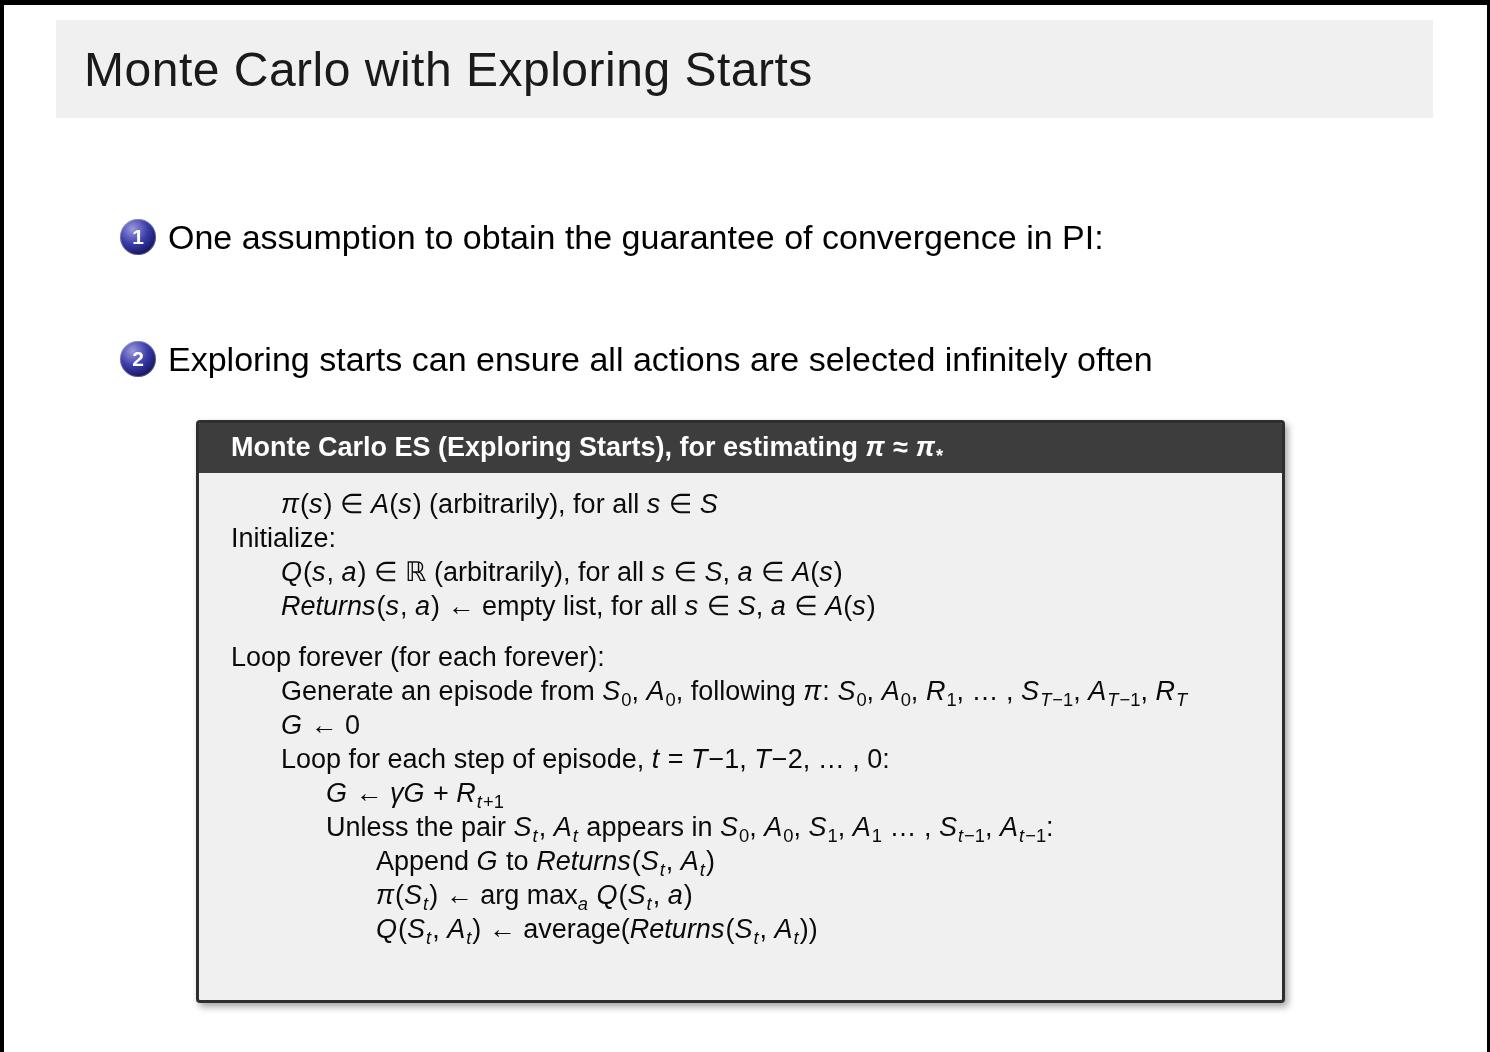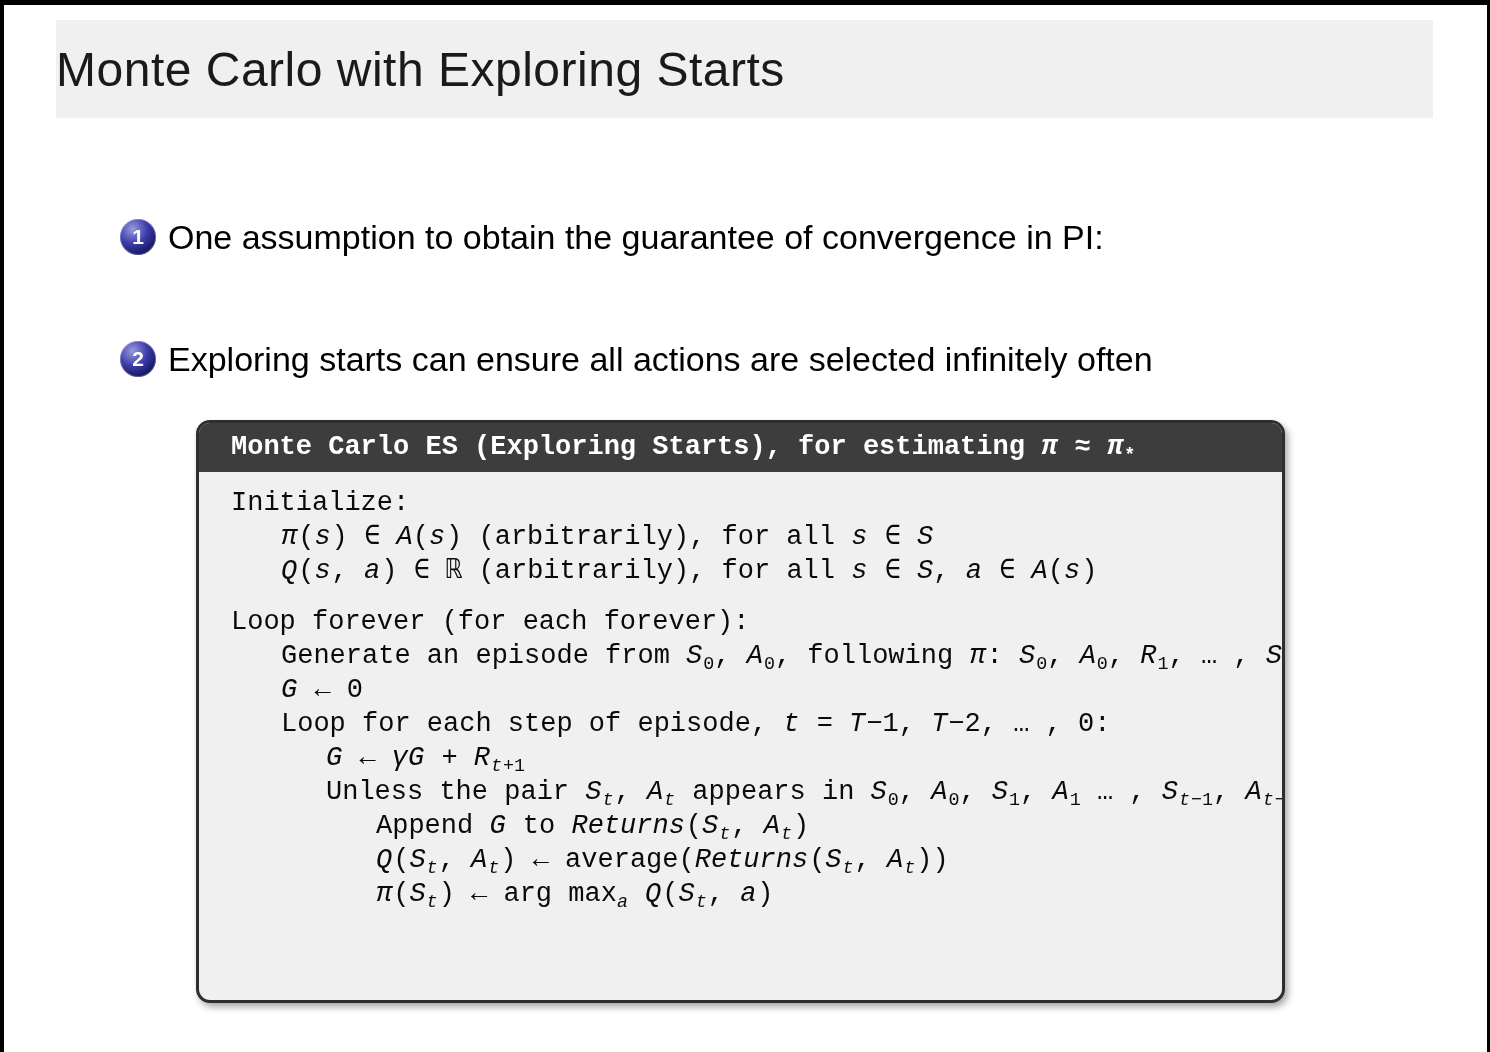--- a/index.html
+++ b/index.html
@@ -16,20 +16,21 @@
   
   .title-bar {
     position: absolute;
     left: 52px; top: 15px;
     width: 1377px; height: 98px;
     background: #f0f0f0;
     display: flex;
     align-items: center;
   }
   .title-bar .title-text {
+    padding-left: 28px;
     font-size: 48px;
     font-weight: 500;
     color: #1a1a1a;
     letter-spacing: 0.5px;
   }
   
   .bullet {
     position: absolute;
     left: 116px;
     display: flex;
@@ -56,25 +57,25 @@
     line-height: 55px;
     color: #000000;
   }
   .bullet-text .line { display: block; }
   
   .algo-box {
     position: absolute;
     left: 192px; top: 415px;
     width: 1083px; height: 577px;
     border: 3px solid #2e2e2e;
-    border-radius: 14px;
+    border-radius: 4px;
     overflow: hidden;
     background: #f0f0f0;
     box-shadow: 3px 4px 7px rgba(0,0,0,0.35);
-    font-family: Liberation Mono, monospace;
+    font-family: Liberation Sans, sans-serif;
   }
   .algo-header {
     background: #3d3d3d;
     color: #ffffff;
     font-weight: bold;
     font-size: 27px;
     padding: 9px 20px 10px 32px;
   }
   .algo-body {
     padding: 14px 24px 0 32px;
@@ -114,28 +115,29 @@
   <div class="bullet bullet-2">
     <div class="ball">2</div>
     <div class="bullet-text">
       <span class="line">Exploring starts can ensure all actions are selected infinitely often</span>
     </div>
   </div>
 
   <div class="algo-box">
     <div class="algo-header">Monte Carlo ES (Exploring Starts), for estimating <i>π</i> ≈ <i>π</i><sub>*</sub></div>
     <div class="algo-body">
+      <div class="algo-line ind1"><i>π</i>(<i>s</i>) ∈ <span class="cal">A</span>(<i>s</i>) (arbitrarily), for all <i>s</i> ∈ <span class="cal">S</span></div>
       <div class="algo-line ind0">Initialize:</div>
-      <div class="algo-line ind1"><i>π</i>(<i>s</i>) ∈ <span class="cal">A</span>(<i>s</i>) (arbitrarily), for all <i>s</i> ∈ <span class="cal">S</span></div>
       <div class="algo-line ind1"><i>Q</i>(<i>s</i>, <i>a</i>) ∈ ℝ (arbitrarily), for all <i>s</i> ∈ <span class="cal">S</span>, <i>a</i> ∈ <span class="cal">A</span>(<i>s</i>)</div>
+      <div class="algo-line ind1"><i>Returns</i>(<i>s</i>, <i>a</i>) ← empty list, for all <i>s</i> ∈ <span class="cal">S</span>, <i>a</i> ∈ <span class="cal">A</span>(<i>s</i>)</div>
       <div class="algo-line ind0 gap-top">Loop forever (for each forever):</div>
       <div class="algo-line ind1">Generate an episode from <i>S</i><sub>0</sub>, <i>A</i><sub>0</sub>, following <i>π</i>: <i>S</i><sub>0</sub>, <i>A</i><sub>0</sub>, <i>R</i><sub>1</sub>, … , <i>S</i><sub><i>T</i>−1</sub>, <i>A</i><sub><i>T</i>−1</sub>, <i>R</i><sub><i>T</i></sub></div>
       <div class="algo-line ind1"><i>G</i> ← 0</div>
       <div class="algo-line ind1">Loop for each step of episode, <i>t</i> = <i>T</i>−1, <i>T</i>−2, … , 0:</div>
       <div class="algo-line ind2"><i>G</i> ← <i>γG</i> + <i>R</i><sub><i>t</i>+1</sub></div>
       <div class="algo-line ind2">Unless the pair <i>S</i><sub><i>t</i></sub>, <i>A</i><sub><i>t</i></sub> appears in <i>S</i><sub>0</sub>, <i>A</i><sub>0</sub>, <i>S</i><sub>1</sub>, <i>A</i><sub>1</sub> … , <i>S</i><sub><i>t</i>−1</sub>, <i>A</i><sub><i>t</i>−1</sub>:</div>
       <div class="algo-line ind3">Append <i>G</i> to <i>Returns</i>(<i>S</i><sub><i>t</i></sub>, <i>A</i><sub><i>t</i></sub>)</div>
+      <div class="algo-line ind3"><i>π</i>(<i>S</i><sub><i>t</i></sub>) ← arg max<sub><i>a</i></sub> <i>Q</i>(<i>S</i><sub><i>t</i></sub>, <i>a</i>)</div>
       <div class="algo-line ind3"><i>Q</i>(<i>S</i><sub><i>t</i></sub>, <i>A</i><sub><i>t</i></sub>) ← average(<i>Returns</i>(<i>S</i><sub><i>t</i></sub>, <i>A</i><sub><i>t</i></sub>))</div>
-      <div class="algo-line ind3"><i>π</i>(<i>S</i><sub><i>t</i></sub>) ← arg max<sub><i>a</i></sub> <i>Q</i>(<i>S</i><sub><i>t</i></sub>, <i>a</i>)</div>
     </div>
   </div>
 
 </div>
 
 </body></html>

